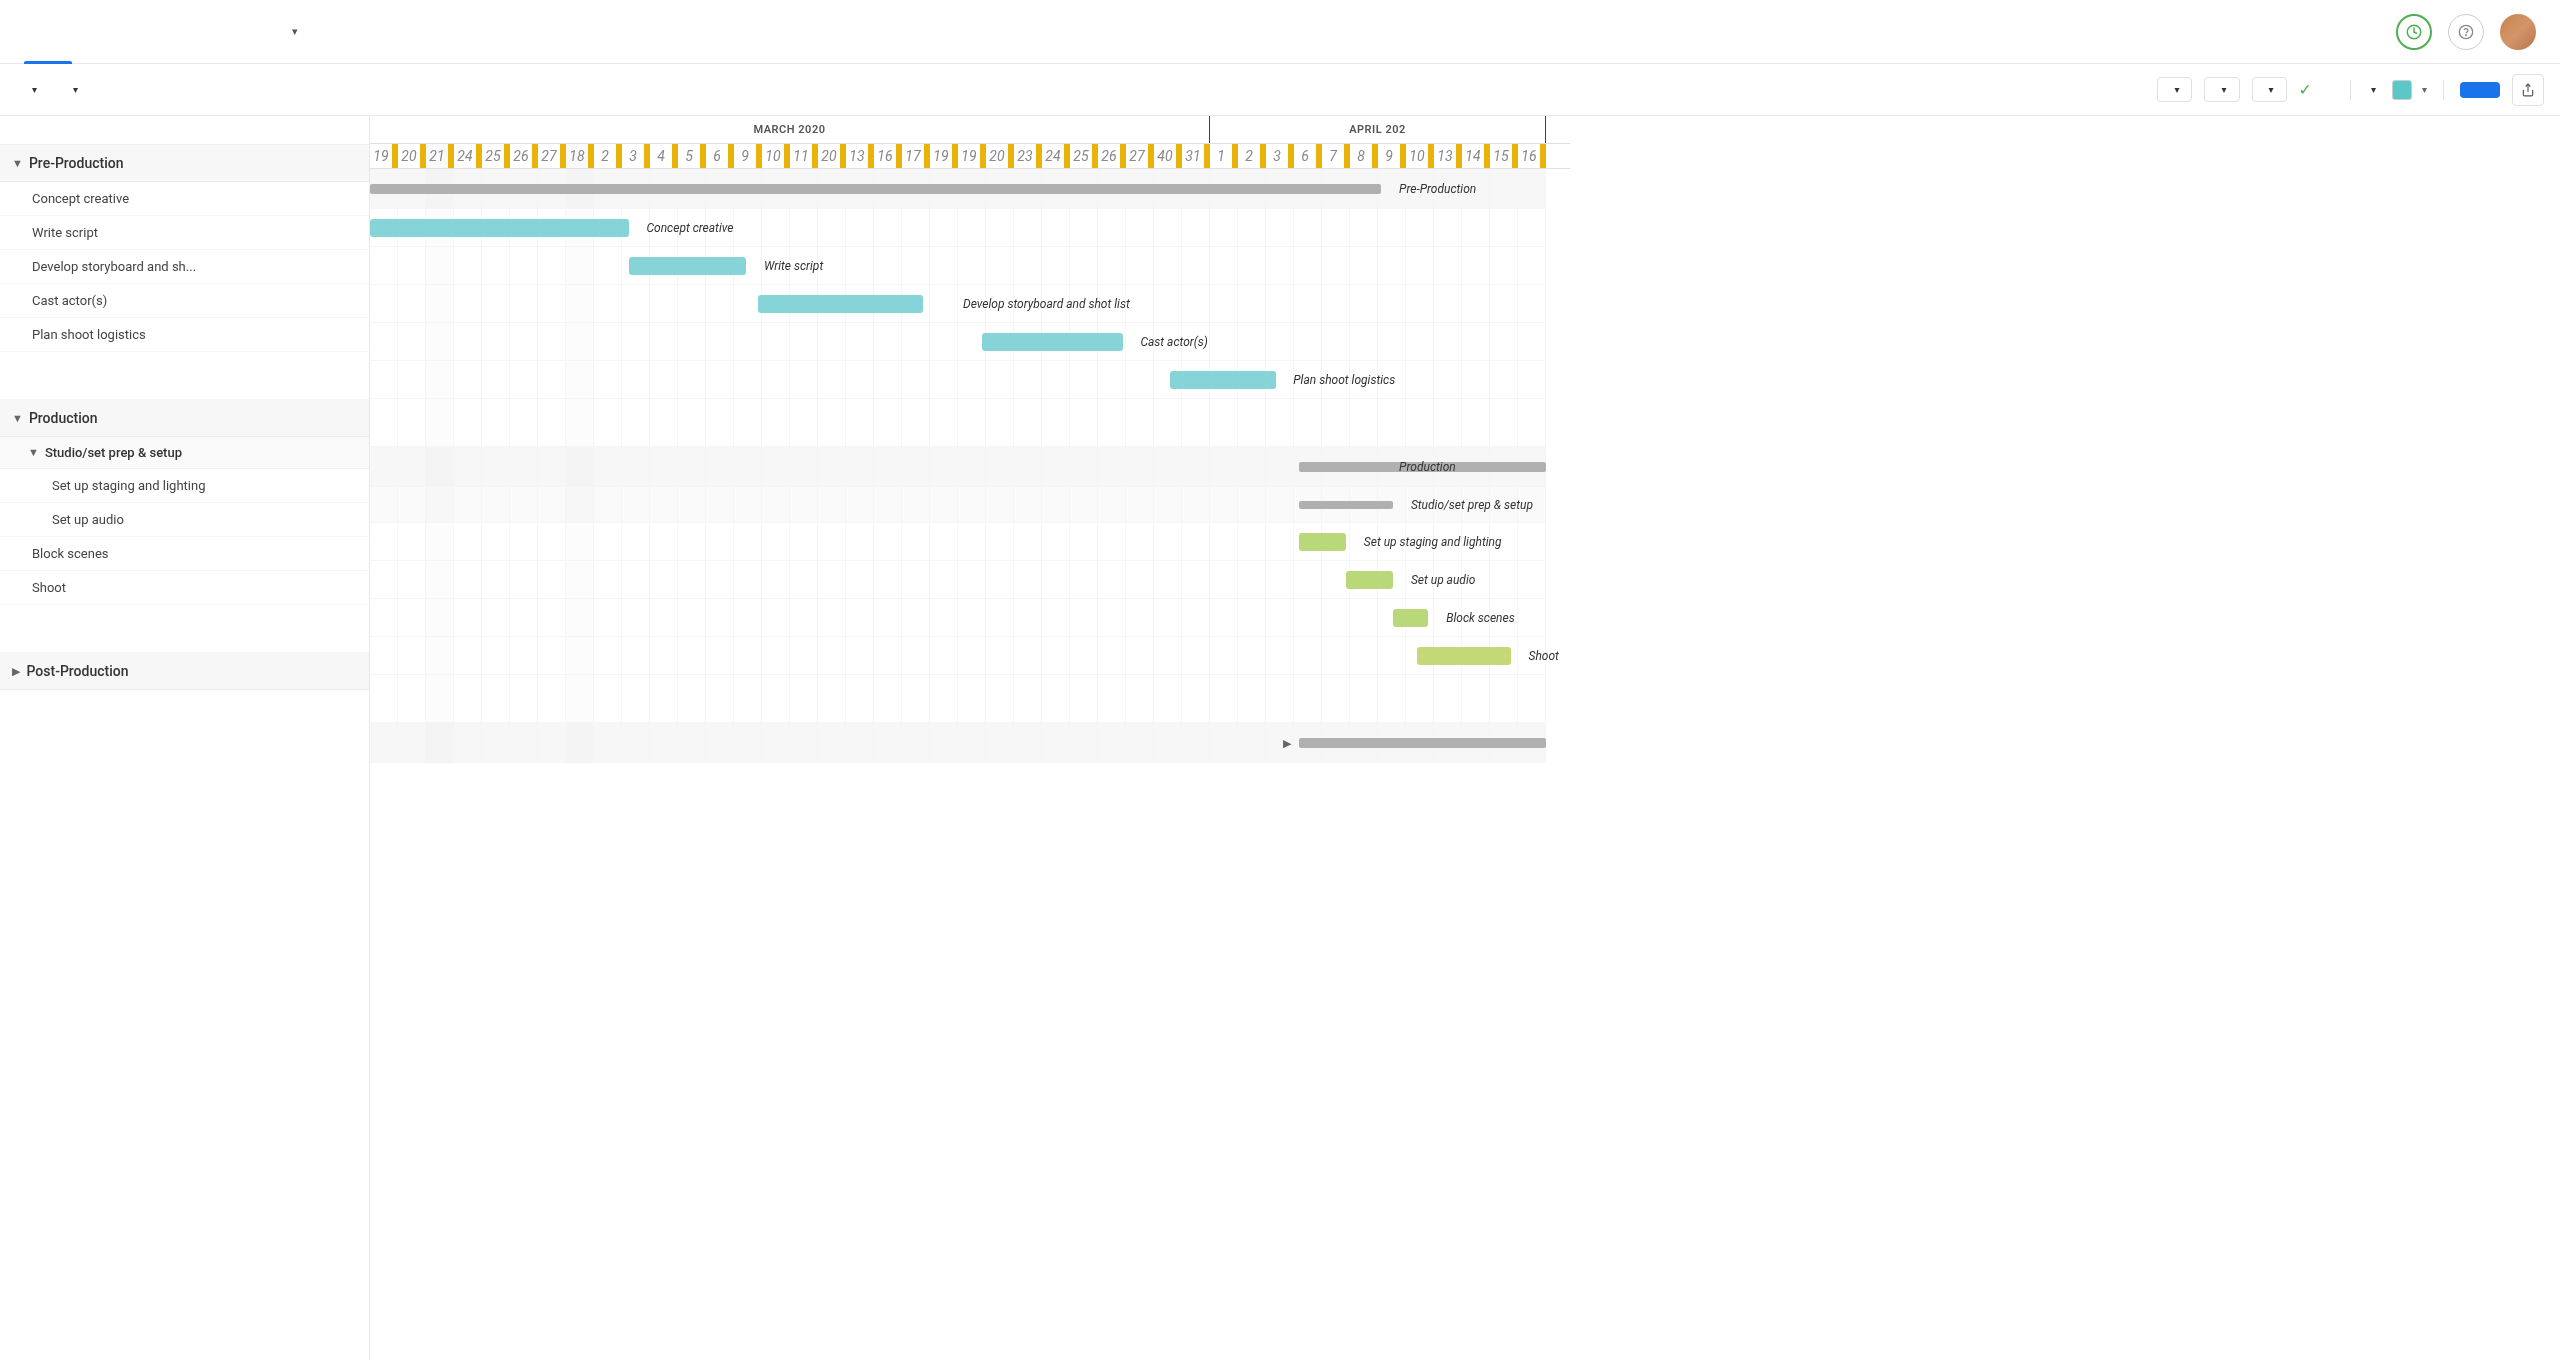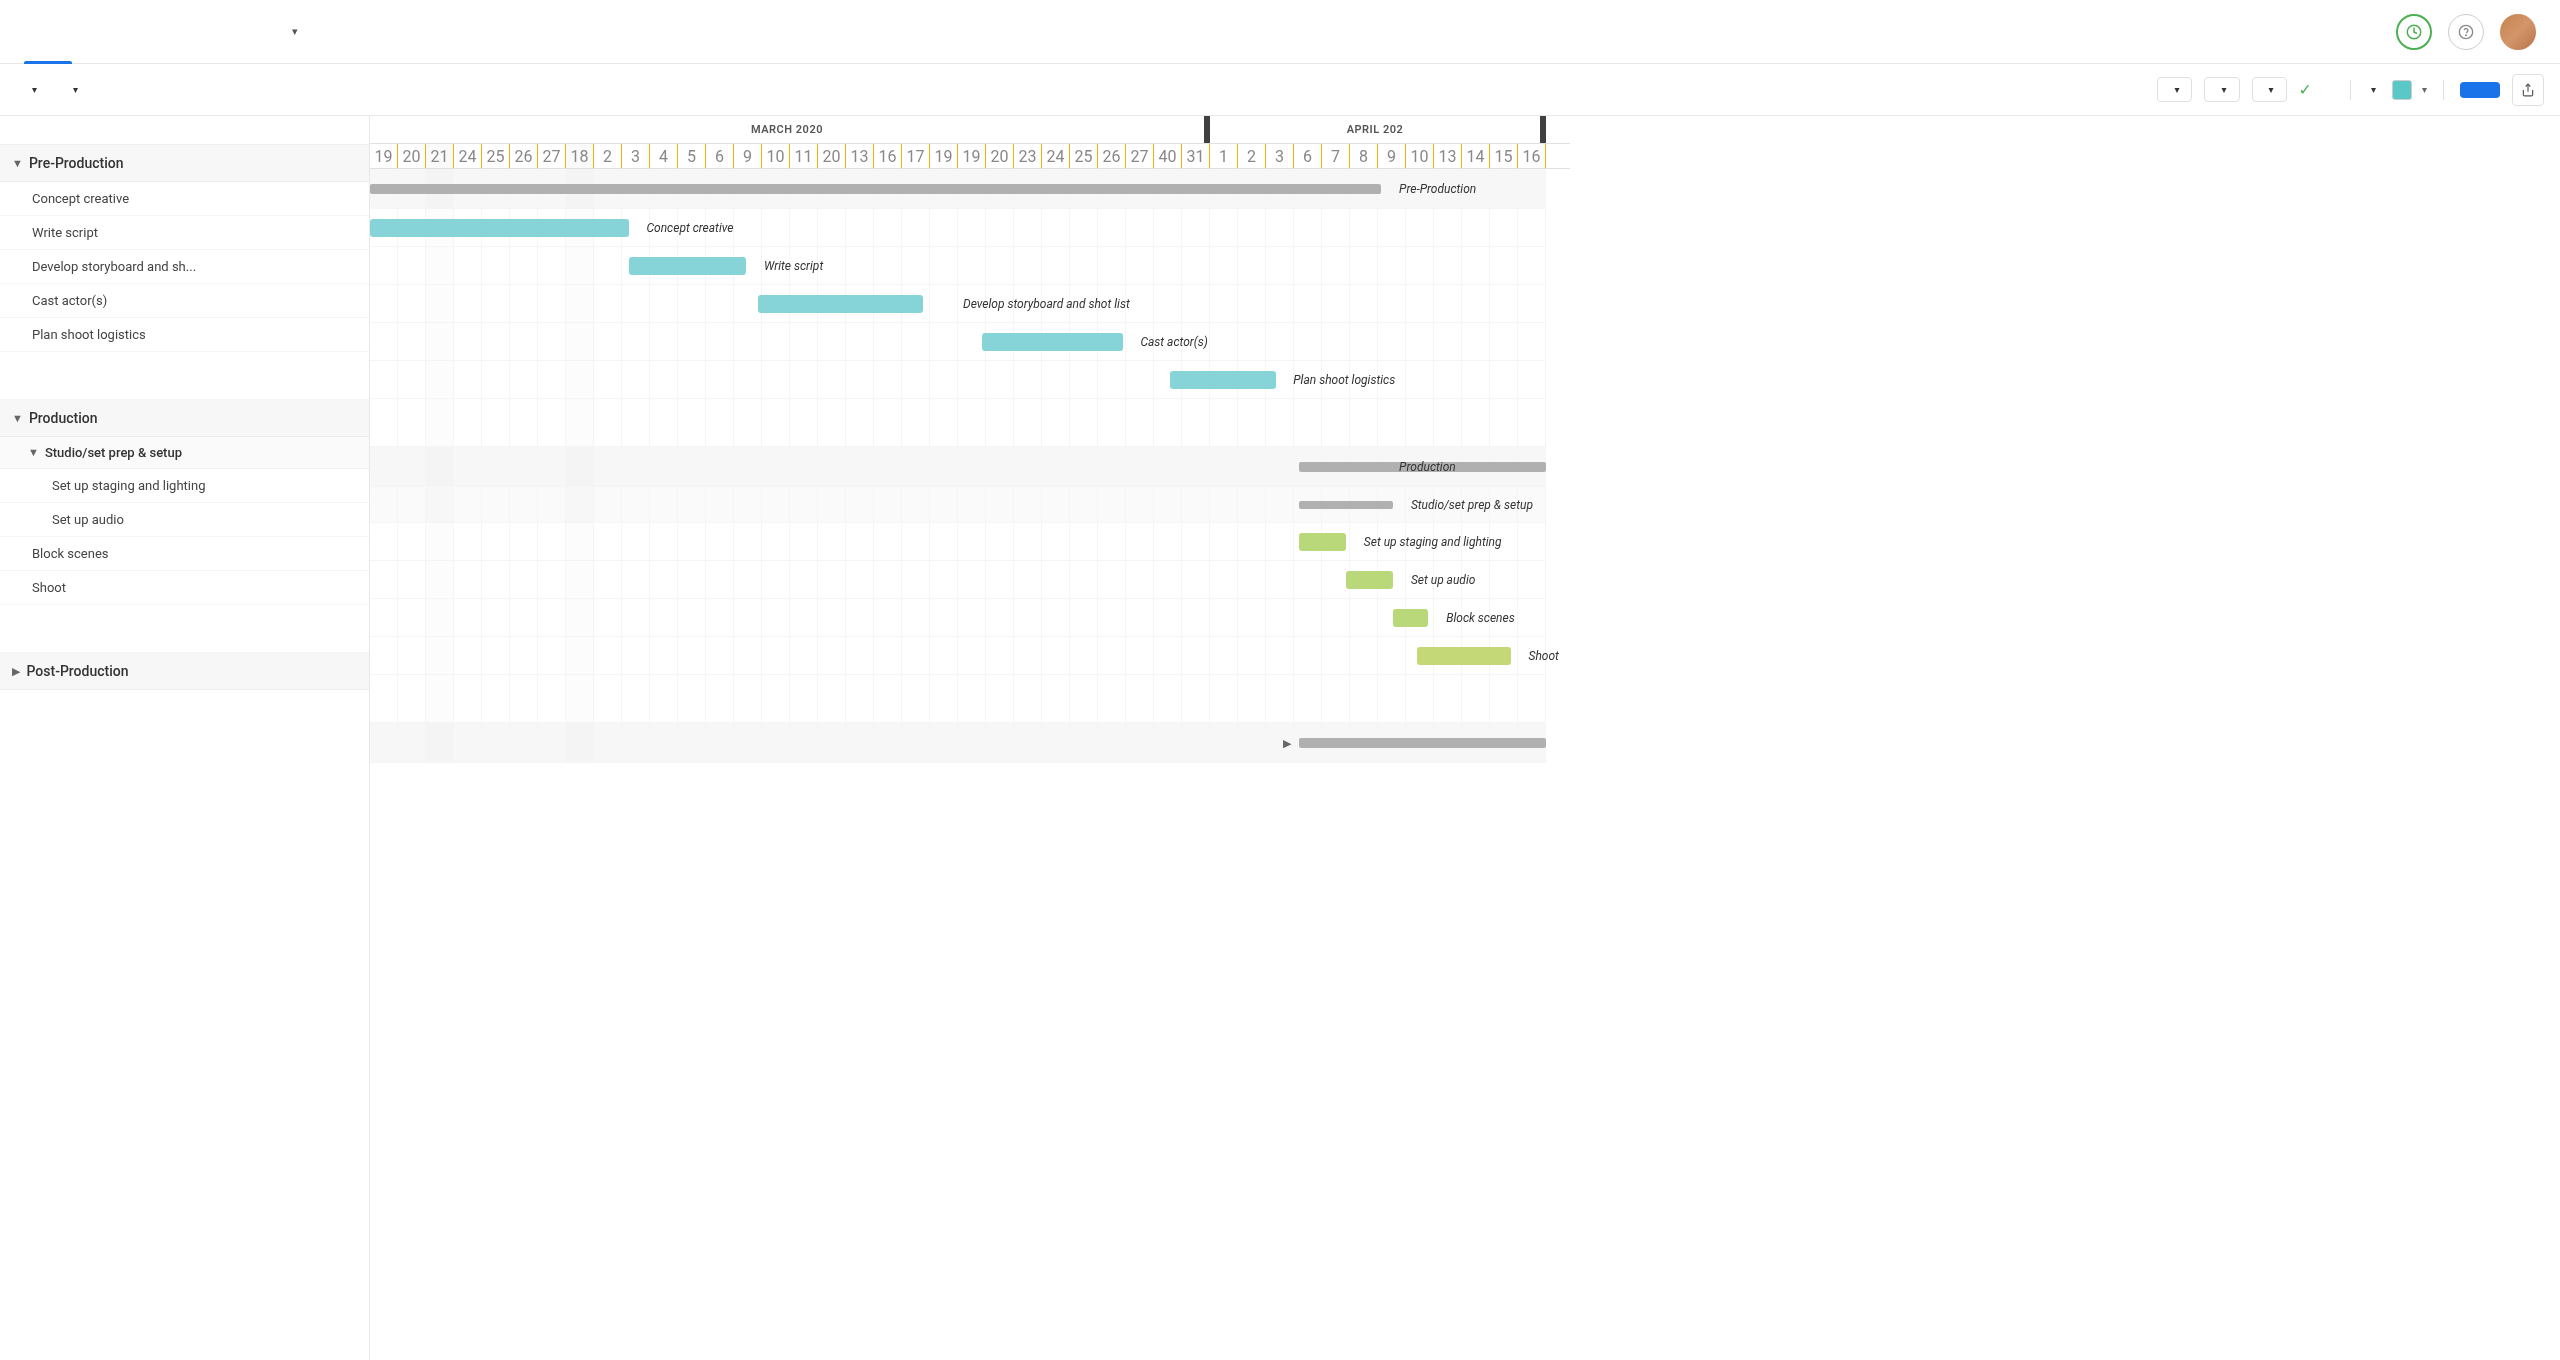--- a/index.html
+++ b/index.html
@@ -112,29 +112,29 @@
       position: sticky; top: 0; z-index: 10; background: #fff;
       border-bottom: 1px solid #e0e0e0;
     }
     .month-row {
       display: flex; height: 28px; border-bottom: 1px solid #e0e0e0;
       background: #fff;
     }
     .month-label {
       display: flex; align-items: center; justify-content: center;
       font-size: 11px; font-weight: 600; color: #555; text-transform: uppercase;
-      letter-spacing: 0.5px; border-right: 6px solid #404040;
+      letter-spacing: 0.5px; border-right: 1px solid #404040;
     }
     .day-row {
       display: flex; height: 24px; background: #fff;
     }
     .day-cell {
       display: flex; align-items: center; justify-content: center;
-      font-size: 16px; color: #888; border-right: 1px solid #eab308;
-      min-width: 28px; flex: 0 0 28px;
+      font-size: 14px; color: #888; border-right: 6px solid #eab308;
+      min-width: 28px; flex: 0 0 28px; font-style: italic;
     }
     .day-cell.weekend { background: #fafafa; }
 
     
     .gantt-body { position: relative; }
     .gantt-row {
       height: 38px; display: flex; align-items: center;
       border-bottom: 1px solid #f5f5f5; position: relative;
     }
     .gantt-row.group-row { height: 40px; background: #f7f7f7; }

